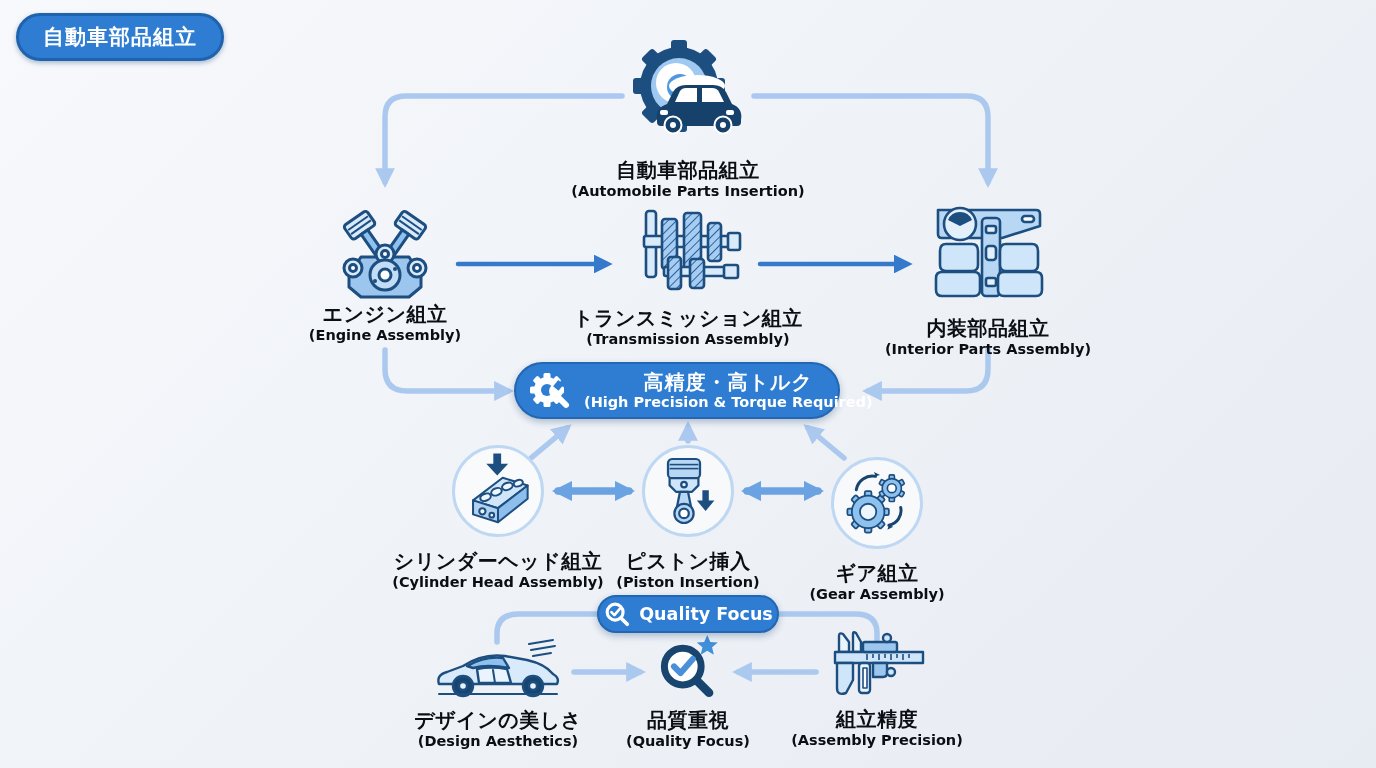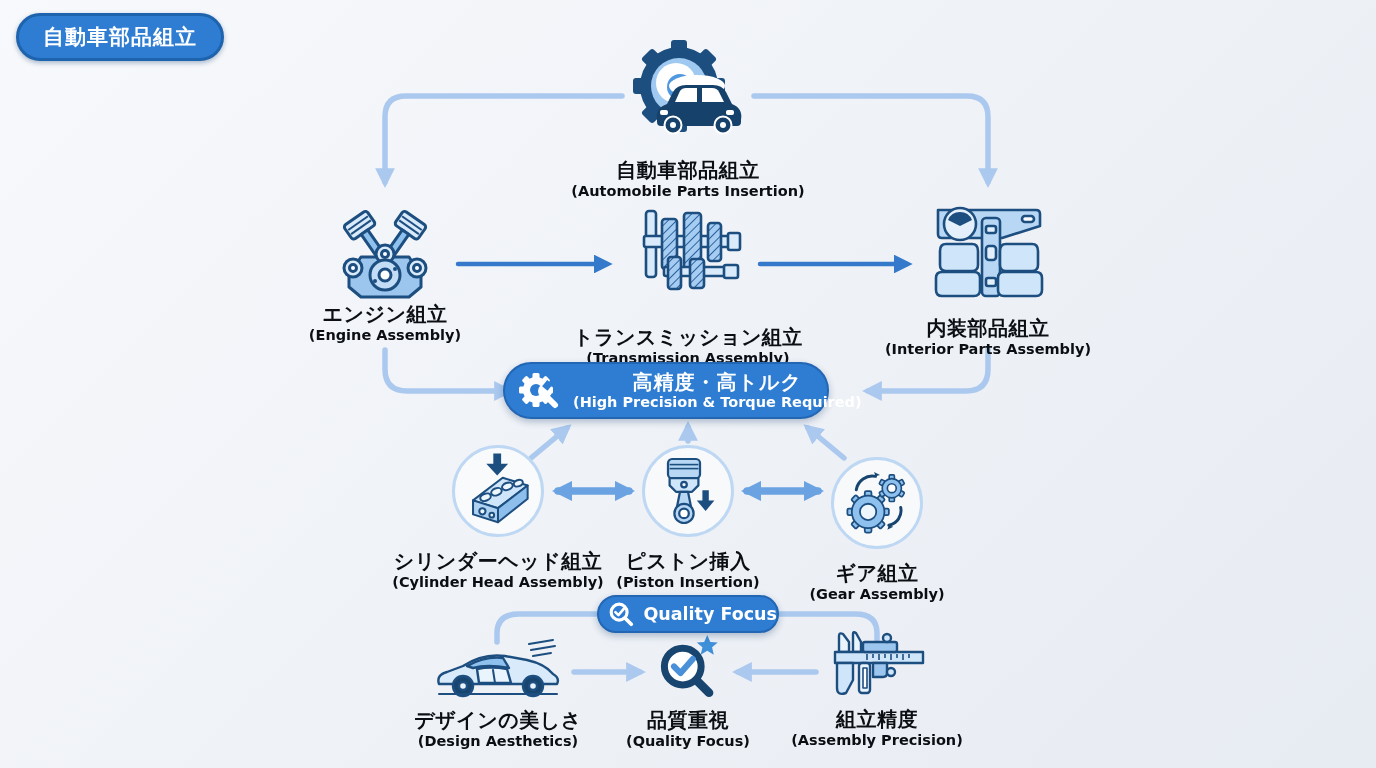--- a/index.html
+++ b/index.html
@@ -22,25 +22,25 @@
   .badge{
     position:absolute;left:16px;top:13px;z-index:3;
     background:#2e7dd2;border:3px solid #1e63ae;border-radius:24px;
     padding:7px 24px;color:#fff;font-weight:700;font-size:21px;letter-spacing:1px;
     box-shadow:0 2px 5px rgba(20,60,110,.35);white-space:nowrap;
   }
   .pill{
     position:absolute;z-index:3;background:#2e7dd2;border:2px solid #2266b4;color:#fff;
     display:flex;align-items:center;box-shadow:0 3px 7px rgba(20,60,110,.3);box-sizing:border-box;
   }
-  .pill-precision{left:503px;top:362px;width:326px;height:57px;border-radius:29px;padding:0 16px 0 14px;gap:10px;}
+  .pill-precision{left:514px;top:362px;width:326px;height:57px;border-radius:29px;padding:0 16px 0 14px;gap:10px;}
   .pill-precision .txt{flex:1;display:flex;flex-direction:column;align-items:center;justify-content:center;}
   .pill-precision .t1{font-weight:700;font-size:20px;line-height:1.15;letter-spacing:1px;white-space:nowrap;}
   .pill-precision .t2{font-weight:700;font-size:14.5px;line-height:1.15;white-space:nowrap;}
-  .pill-quality{left:597px;top:595px;width:182px;height:38px;border-radius:19px;justify-content:flex-end;gap:8px;}
+  .pill-quality{left:597px;top:595px;width:182px;height:38px;border-radius:19px;justify-content:center;gap:8px;}
   .pill-quality .t1{font-weight:700;font-size:17.5px;white-space:nowrap;}
 </style>
 </head>
 <body>
 
 <div class="stage">
 
   <svg class="wires" width="1376" height="768" viewBox="0 0 1376 768">
     <defs>
       <marker id="mL" viewBox="0 0 10 10" refX="7" refY="5" markerWidth="3.6" markerHeight="3.6" orient="auto-start-reverse" markerUnits="strokeWidth">
@@ -167,21 +167,21 @@
           <rect x="52" y="8" width="17" height="62" rx="3" fill="url(#hatch)"></rect>
           <rect x="76" y="18" width="13" height="38" rx="3" fill="url(#hatch)"></rect>
           <rect x="96" y="28" width="12" height="17" rx="2" fill="#d9eafa"></rect>
           <rect x="32" y="62" width="66" height="9" rx="2" fill="#d9eafa"></rect>
           <rect x="36" y="52" width="13" height="32" rx="3" fill="url(#hatch)"></rect>
           <rect x="58" y="54" width="14" height="29" rx="3" fill="url(#hatch)"></rect>
           <rect x="92" y="60" width="14" height="13" rx="2" fill="#d9eafa"></rect>
         </g>
       </svg>
     </div>
-    <div class="ja" style="margin-top:23px;text-align:right;">トランスミッション組立</div>
+    <div class="ja" style="margin-top:4px;text-align:right;">トランスミッション組立</div>
     <div class="en">(Transmission Assembly)</div>
   </div>
 
   <div class="node" style="left:848px;top:202px;width:280px;">
     <div class="iconbox" style="height:100px;">
       <svg width="112" height="100" viewBox="0 0 112 100">
         <g stroke="#1d4e80" stroke-width="2.6" stroke-linejoin="round">
           <path d="M 6 8 H 104 Q 108 8 108 12 V 24 L 70 36 H 10 Q 6 36 6 32 Z" fill="#b7d7f4"></path>
           <rect x="90" y="14" width="12" height="6" rx="3" fill="#ffffff"></rect>
           <circle cx="28" cy="22" r="16" fill="#e3f0fb"></circle>

